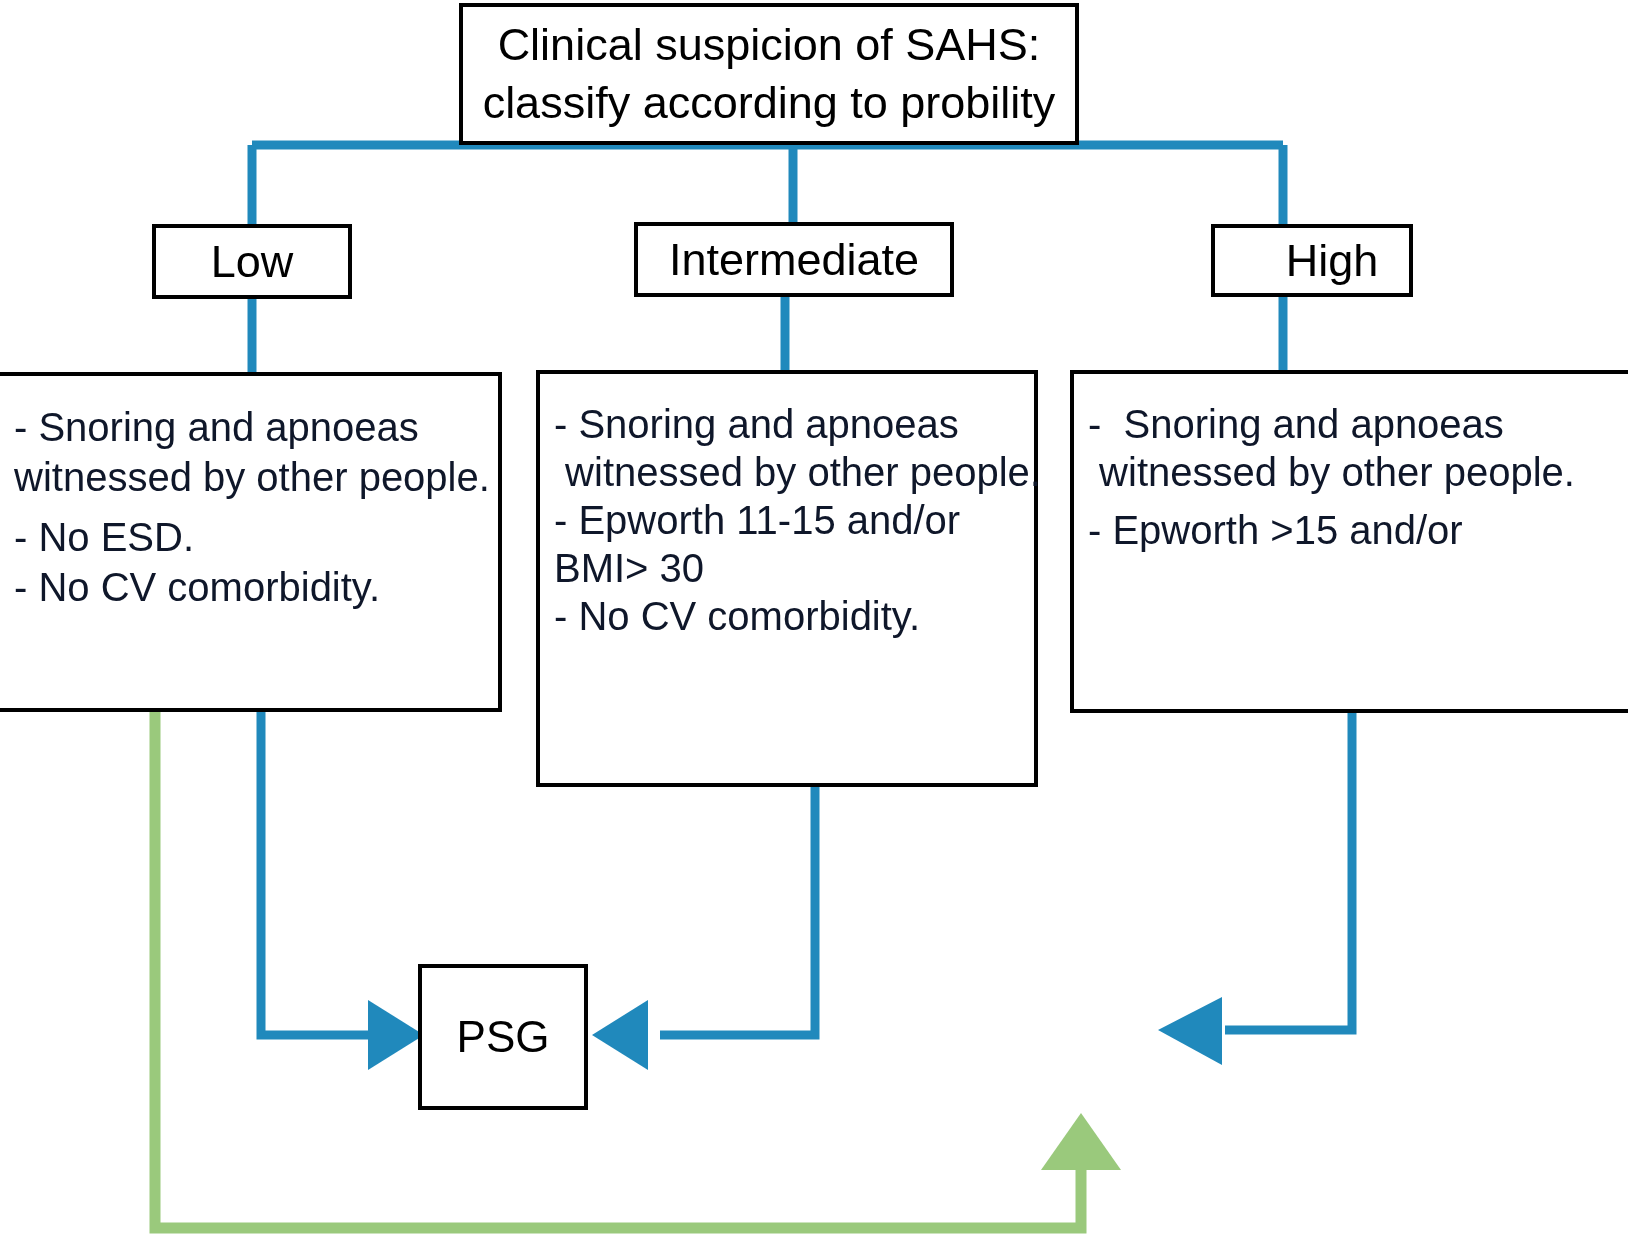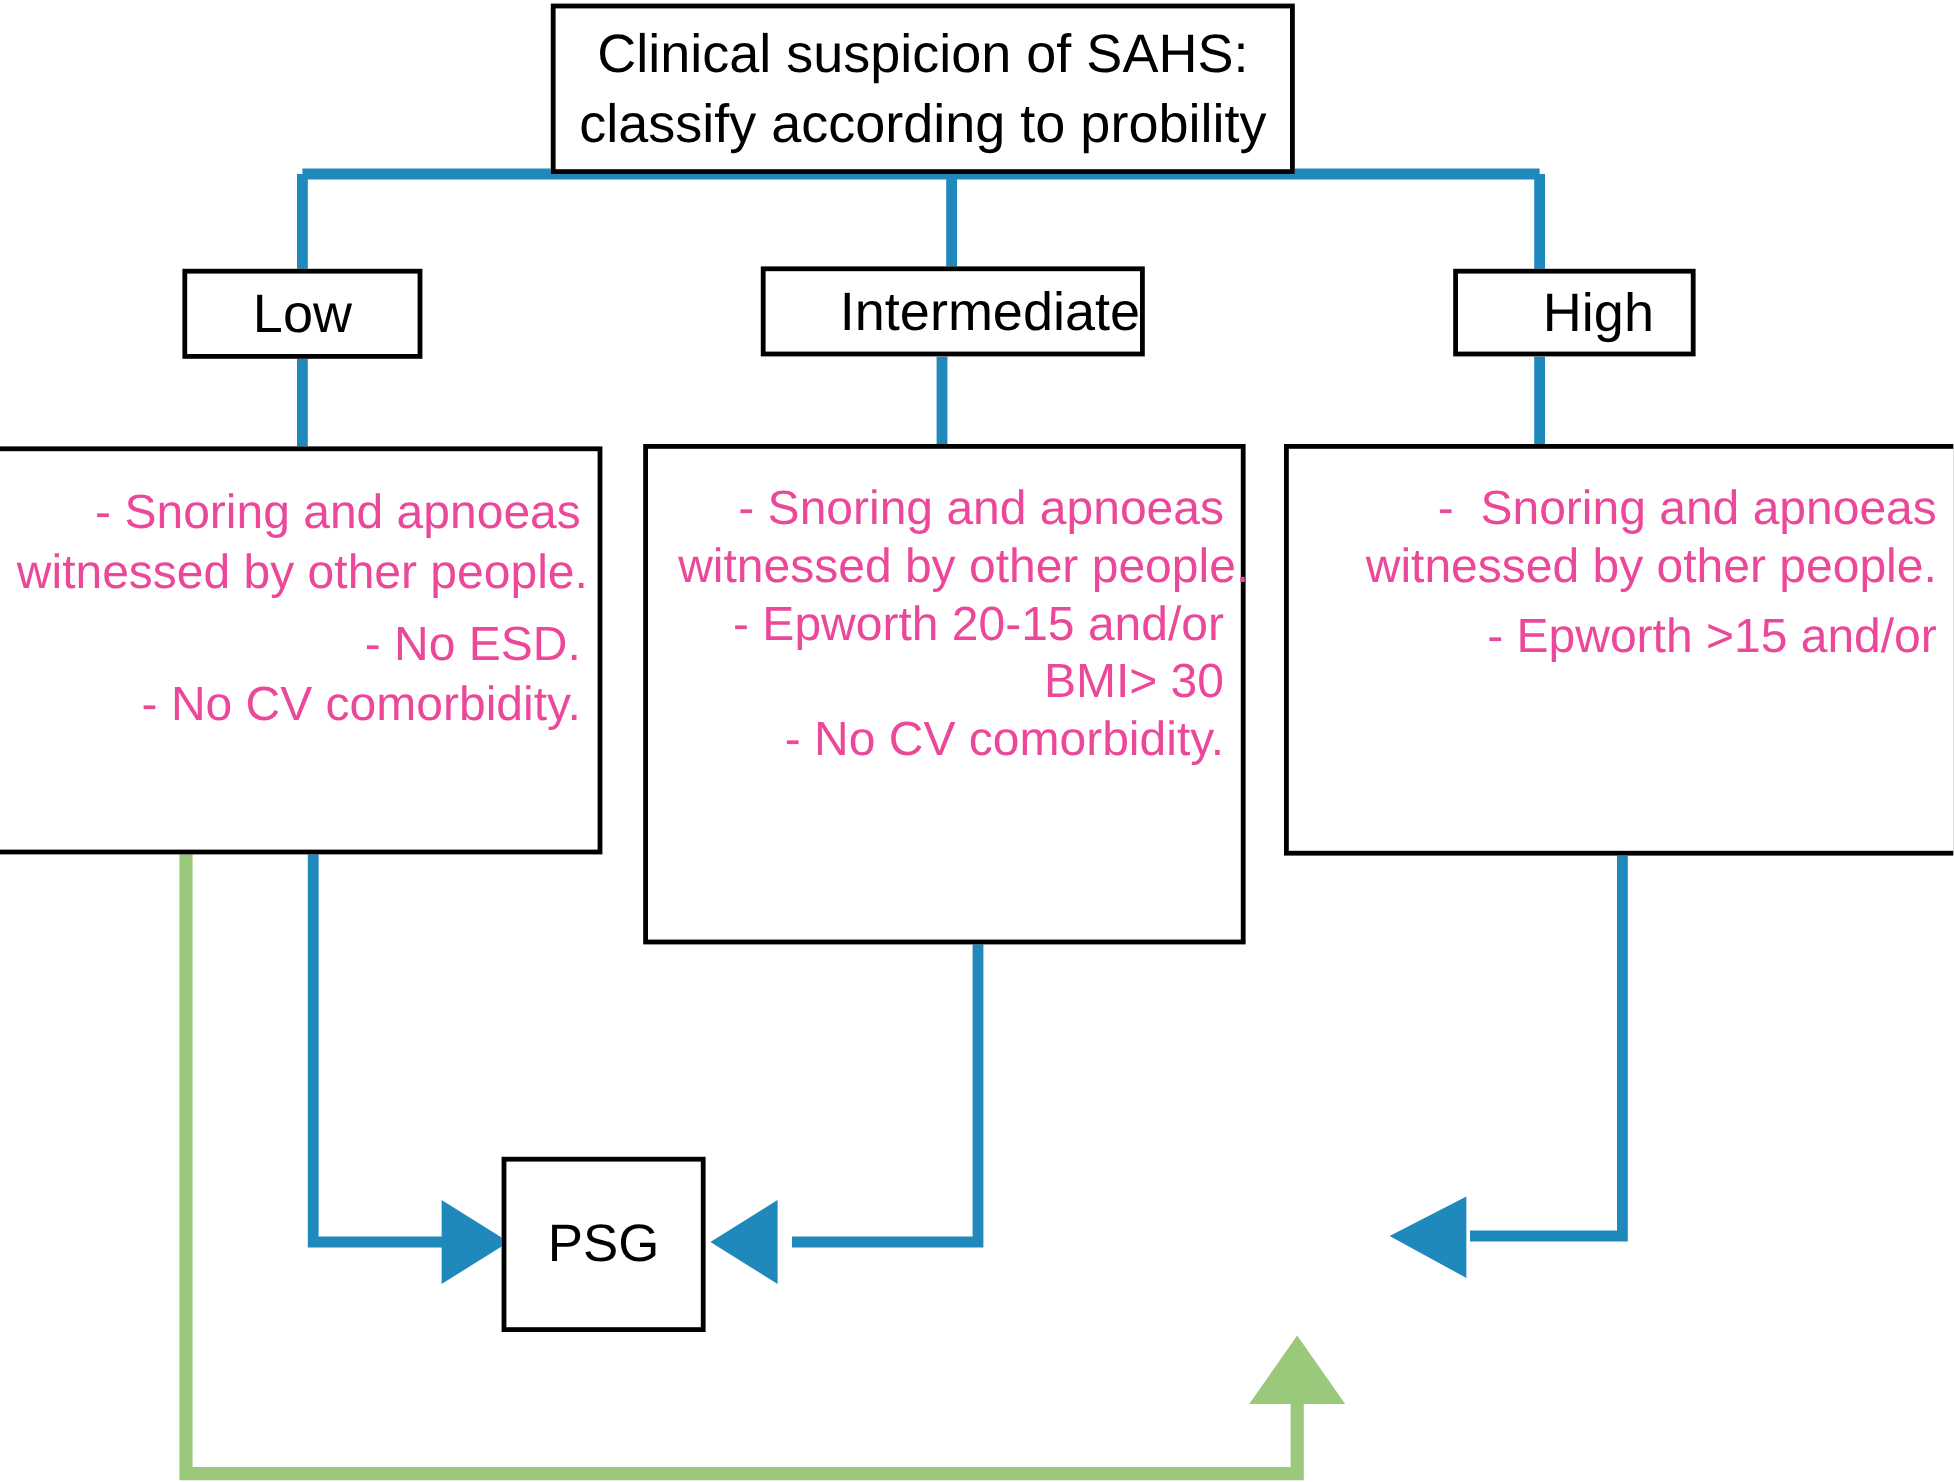--- a/index.html
+++ b/index.html
@@ -48,23 +48,22 @@
     font-size: 45px;
     line-height: 50px;
     color: #000000;
   }
   .detail {
     padding: 26px 14px 10px 14px;
   }
   .detail .line {
     font-size: 40px;
     line-height: 50px;
-    color: #ec4899;
+    color: #0f172a;
     white-space: pre;
-    text-align: right;
   }
   .detail .line.tight {
     line-height: 48px;
   }
   .spacer-sm { height: 10px; }
   .small-node-text {
     font-size: 44px;
     color: #000000;
   }
 </style>
@@ -109,40 +108,40 @@
 
   <div class="node node-center" style="left:152px; top:224px; width:200px; height:75px;">
     <div class="label-text">Low</div>
   </div>
 
   <div class="node node-center" style="left:459px; top:3px; width:620px; height:142px;">
     <div class="title-text">Clinical suspicion of SAHS:
 classify according to probility</div>
   </div>
 
-  <div class="node node-center" style="left:634px; top:222px; width:320px; height:75px;justify-content:flex-end;">
+  <div class="node node-center" style="left:634px; top:222px; width:320px; height:75px;">
     <div class="label-text">Intermediate</div>
   </div>
 
   <div class="node node-center" style="left:1211px; top:224px; width:202px; height:73px;padding-left:40px;">
     <div class="label-text">High</div>
   </div>
 
   <div class="node detail" style="left:-4px; top:372px; width:506px; height:340px;">
     <div class="line">- Snoring and apnoeas</div>
     <div class="line">witnessed by other people.</div>
     <div class="spacer-sm"></div>
     <div class="line">- No ESD.</div>
     <div class="line">- No CV comorbidity.</div>
   </div>
 
   <div class="node detail" style="left:536px; top:370px; width:502px; height:417px;">
     <div class="line tight">- Snoring and apnoeas</div>
     <div class="line tight"> witnessed by other people.</div>
-    <div class="line tight">- Epworth 20-15 and/or</div>
+    <div class="line tight">- Epworth 11-15 and/or</div>
     <div class="line tight">BMI&gt; 30</div>
     <div class="line tight">- No CV comorbidity.</div>
   </div>
 
   <div class="node detail" style="left:1070px; top:370px; width:562px; height:343px;">
     <div class="line tight">-  Snoring and apnoeas</div>
     <div class="line tight"> witnessed by other people.</div>
     <div class="spacer-sm"></div>
     <div class="line tight">- Epworth &gt;15 and/or</div>
   </div>

